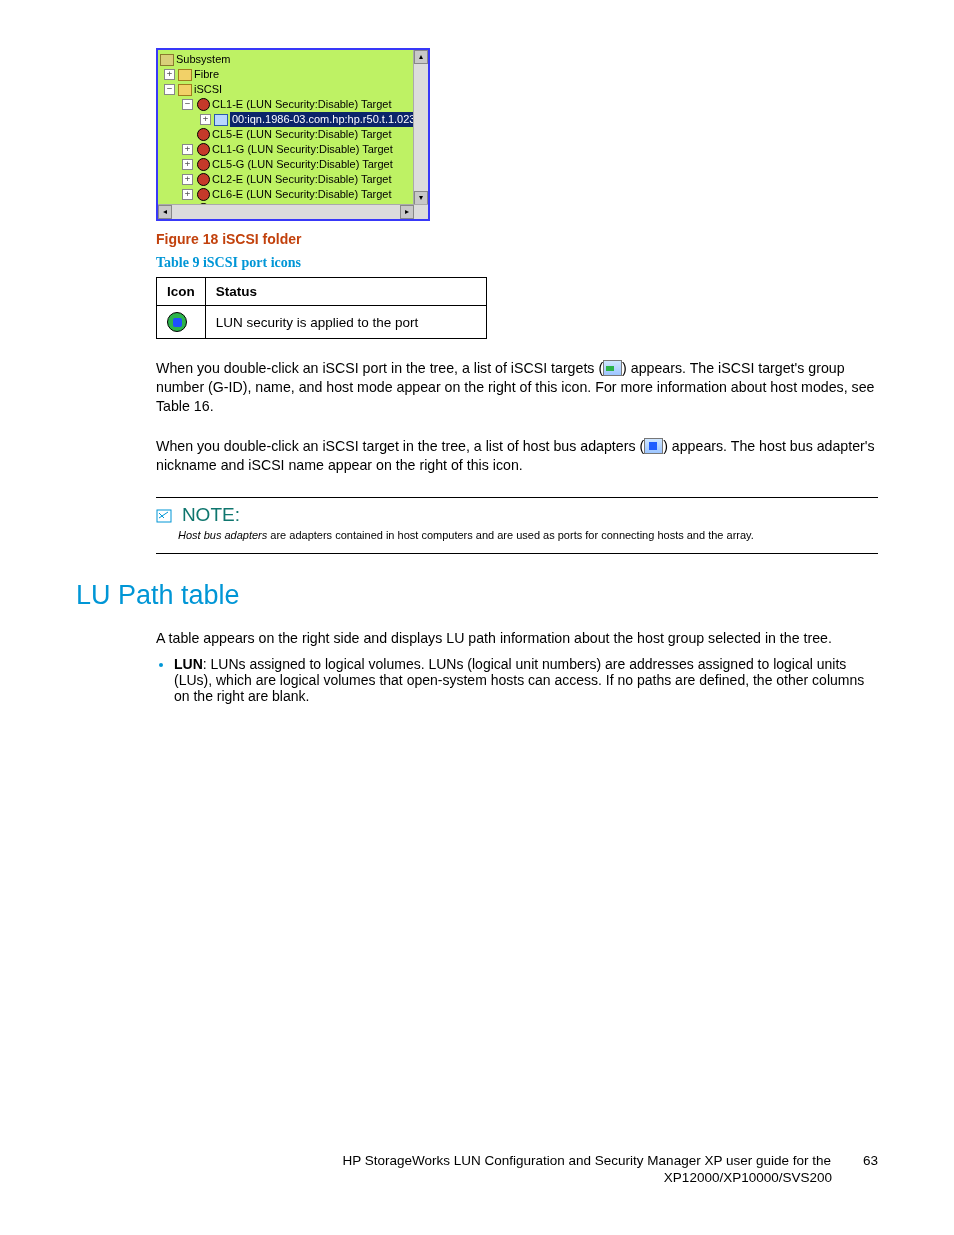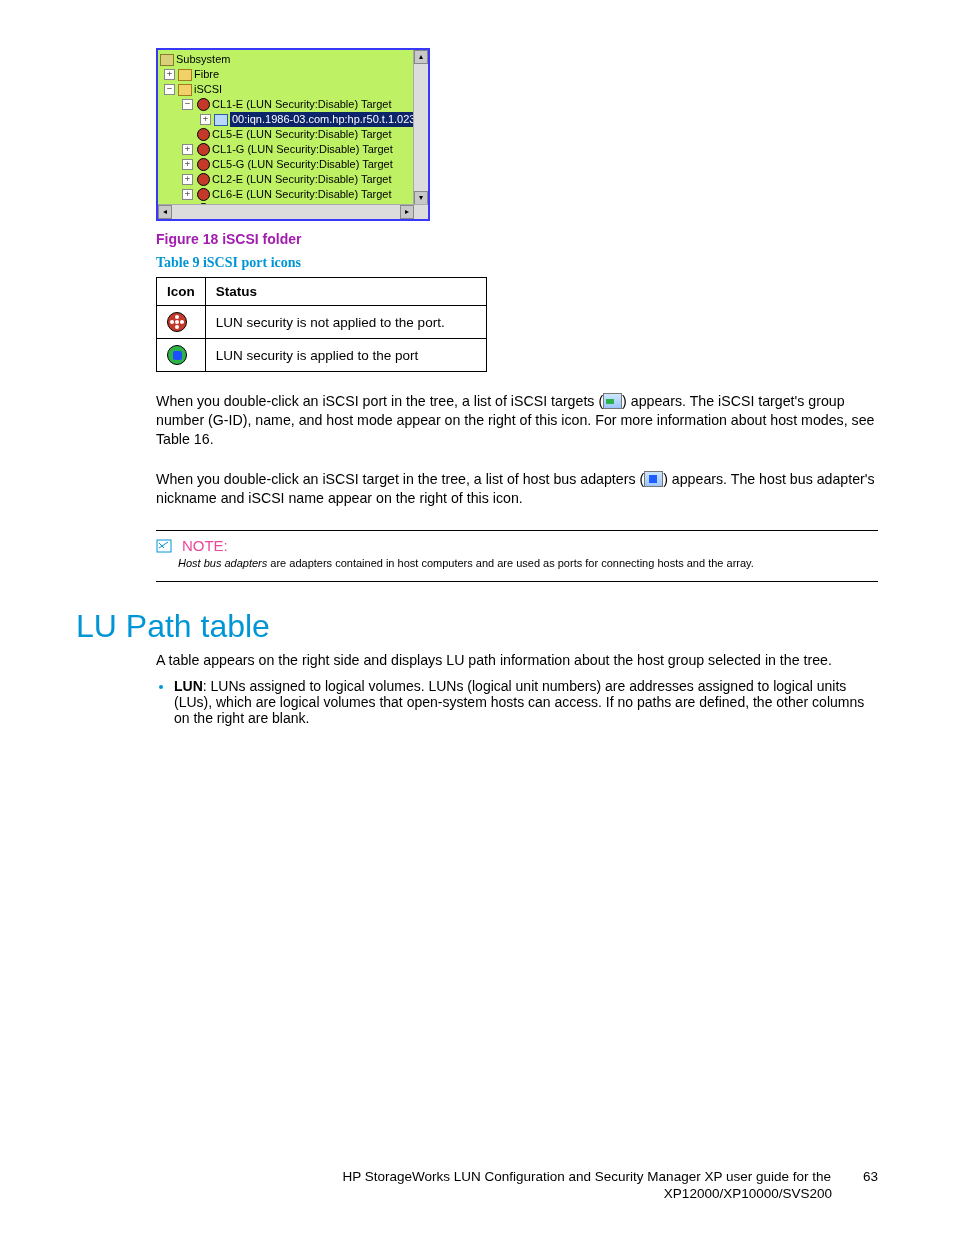--- a/index.html
+++ b/index.html
@@ -11,35 +11,35 @@
   .tree-row .sp{display:inline-block;}
   .pm{display:inline-block;width:9px;height:9px;border:1px solid #888;background:#fff;color:#555;font-size:9px;line-height:7px;text-align:center;margin-right:3px;font-family:monospace;}
   .ic{display:inline-flex;width:14px;height:12px;align-items:center;justify-content:center;margin-right:2px;}
   .sel{background:#0b246a;color:#fff;padding:0 2px;}
   .scroll-v{position:absolute;right:0;top:0;bottom:14px;width:14px;background:#dcdcdc;border-left:1px solid #aaa;}
   .scroll-v .up,.scroll-v .dn{height:14px;background:#c8c8c8;border:1px solid #888;box-sizing:border-box;font-size:8px;text-align:center;line-height:12px;color:#000;}
   .scroll-v .dn{position:absolute;bottom:0;left:0;right:0;}
   .scroll-h{position:absolute;left:0;right:0;bottom:0;height:14px;background:#dcdcdc;border-top:1px solid #aaa;}
   .scroll-h .lft,.scroll-h .rgt{width:14px;height:14px;background:#c8c8c8;border:1px solid #888;box-sizing:border-box;font-size:8px;text-align:center;line-height:12px;position:absolute;top:0;}
   .scroll-h .lft{left:0;} .scroll-h .rgt{right:14px;}
-  .fig-cap{color:#a21caf;font-weight:bold;margin-top:10px;font-size:14px;}
+  .fig-cap{color:#c2410c;font-weight:bold;margin-top:10px;font-size:14px;}
   .tbl-cap{color:#0096d6;font-weight:bold;margin-top:8px;font-size:14px;font-family:Liberation Serif, serif;}
   table.icons{border-collapse:collapse;margin-top:6px;padding-left:20px;}
   table.icons th,table.icons td{border:1.5px solid #000;padding:6px 10px;text-align:left;vertical-align:middle;font-size:13.5px;}
   table.icons th{font-weight:bold;}
   .para{margin-top:20px;font-size:14.2px;line-height:1.35;}
   a.link{color:#000000;text-decoration:none;}
   .note-sep{border:none;border-top:1px solid #000;margin:22px 0 6px 0;}
-  .note-head{color:#ec4899;font-size:15px;}
+  .note-head{color:#0f766e;font-size:19px;}
   .note-body{font-size:11px;line-height:1.35;margin-top:2px;}
-  .sec-title{color:#0096d6;font-size:32px;font-weight:normal;margin:26px 0 6px -80px;}
+  .sec-title{color:#0096d6;font-size:27px;font-weight:normal;margin:26px 0 18px -80px;}
   ul.bul{margin:8px 0 0 0;padding-left:18px;}
   ul.bul li{margin-bottom:4px;}
   ul.bul li::marker{color:#0096d6;font-weight:bold;}
-  .footer{position:absolute;bottom:32px;left:76px;right:76px;font-size:13.5px;text-align:right;line-height:1.3;}
+  .footer{position:absolute;bottom:48px;left:76px;right:76px;font-size:13.5px;text-align:right;line-height:1.3;}
   .footer .pn{display:inline-block;width:32px;text-align:right;}
   .port-red{width:18px;height:18px;border-radius:50%;background:#c43a2a;border:1px solid #000;display:inline-flex;align-items:center;justify-content:center;}
   .port-red::before{content:"";width:4px;height:4px;background:#fff;border-radius:50%;box-shadow:5px 0 0 #fff,-5px 0 0 #fff,0 5px 0 #fff,0 -5px 0 #fff;}
   .port-blue{width:18px;height:18px;border-radius:50%;background:#2bb34a;border:1px solid #000;display:inline-flex;align-items:center;justify-content:center;}
   .port-blue::before{content:"";width:9px;height:9px;background:#1e4fff;border-radius:2px;}
   .mini-red{width:11px;height:11px;border-radius:50%;background:#c43a2a;border:1px solid #000;display:inline-block;}
   .mini-folder{width:12px;height:10px;background:#f2d168;border:1px solid #a07c1f;display:inline-block;}
   .mini-sub{width:12px;height:10px;background:#d9d07a;border:1px solid #8a7a2f;display:inline-block;}
   .mini-target{width:12px;height:10px;background:#b8d8ff;border:1px solid #2a5aaa;display:inline-block;}
   .inline-ic{display:inline-block;width:17px;height:14px;vertical-align:-3px;border:1px solid #777;background:linear-gradient(#cfe6ff,#9cc5ff);}
@@ -155,24 +155,20 @@
     <div class="fig-cap">Figure 18 iSCSI folder</div>
     <div class="tbl-cap">Table 9 iSCSI port icons</div>
 
     <table class="icons">
       <tbody>
           <tr>
         <th>Icon</th>
         <th style="width:260px">Status</th>
       </tr>
       <tr>
-        <td><span class="port-red"></span></td>
-        <td>LUN security is not applied to the port.</td>
-      </tr>
-      <tr>
         <td><span class="port-blue"></span></td>
         <td>LUN security is applied to the port</td>
       </tr>
     </tbody>
       </table>
 
     <div class="para">
       <span>When you double-click an iSCSI port in the tree, a list of iSCSI targets (</span><span class="inline-ic green"></span><span>) appears.  The iSCSI target's group number (G-ID), name, and host mode appear on the right of this icon.  For more information about host modes, see </span><a href="#" class="link">Table 16</a><span>.</span>
     </div>
 

